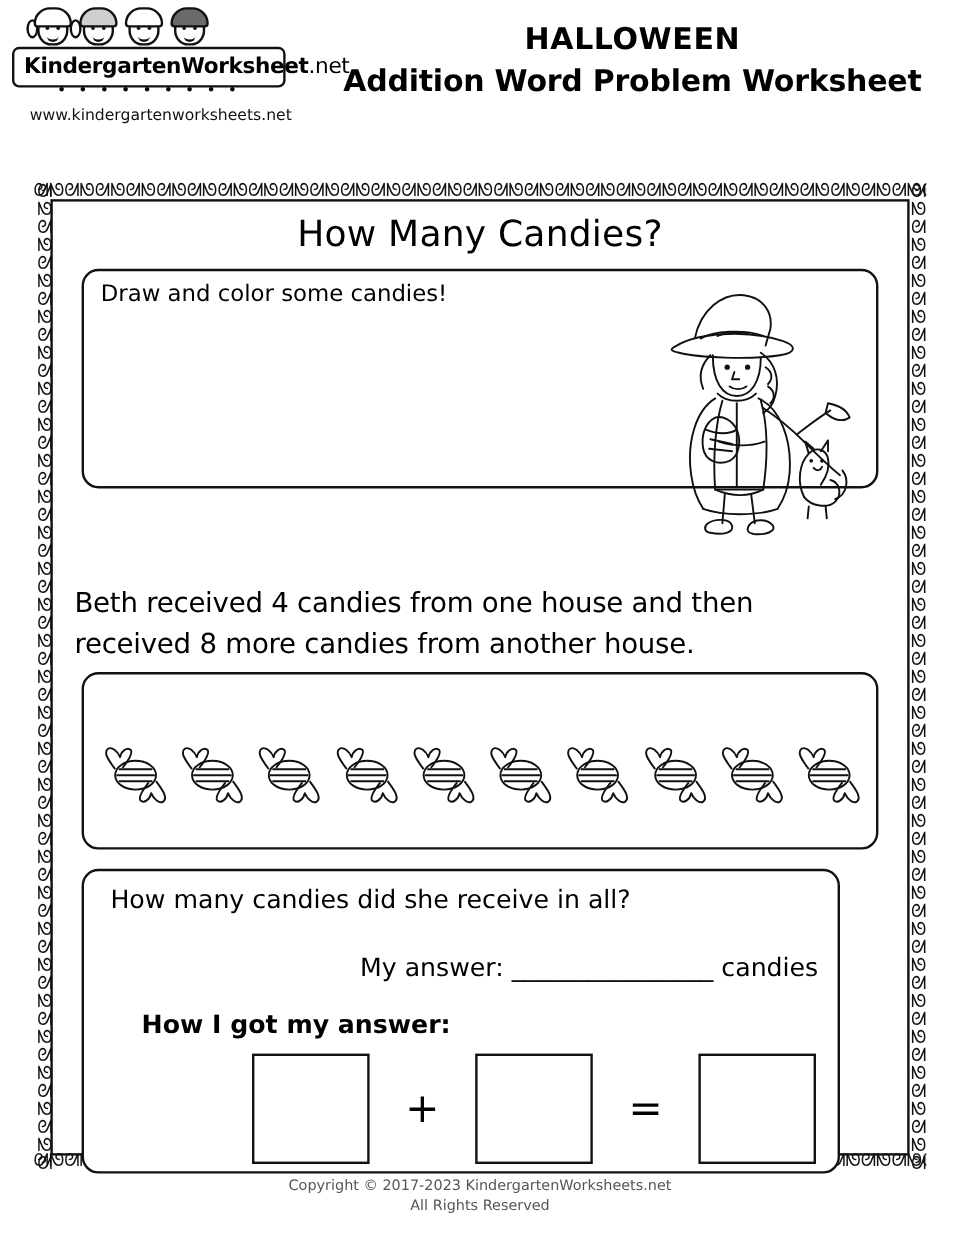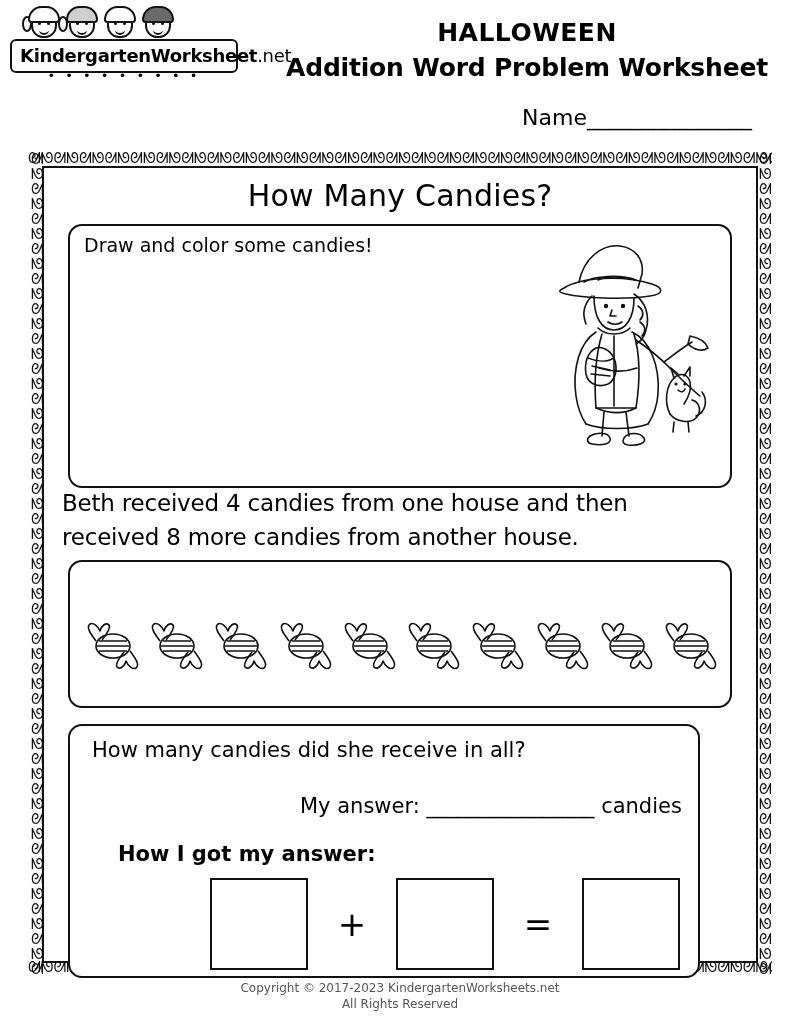--- a/index.html
+++ b/index.html
@@ -220,21 +220,21 @@
     border: 2px solid #111;
     border-radius: 14px;
     box-sizing: border-box;
     background: #fff;
   }
 
   .draw-box {
     left: 24px;
     top: 56px;
     width: 664px;
-    height: 264px;
+    height: 183px;
   }
   .draw-label {
     position: absolute;
     left: 14px;
     top: 8px;
     font-size: 19px;
   }
 
   
   .witch {
@@ -382,28 +382,28 @@
           <div class="eye r"></div>
           <div class="mouth"></div>
       </div>
     </div>
     <div class="logo-bar">
       <div class="logo-text">
         <span class="bold">Kindergarten</span><span class="bold">Worksheet</span><span class="thin">.net</span>
       </div>
       <div class="logo-dots">• • • • • • • • •</div>
     </div>
+    <div class="site-url">www.kindergartenworksheets.net</div>
   </div>
 
   <div class="title-block">
     <div class="title-main">HALLOWEEN</div>
     <div class="title-sub">Addition Word Problem Worksheet</div>
   </div>
 
-  <div class="name-line">Name_______________</div>
 </div>
 
 <div class="frame">
   <div class="squig top">ᘛᘚᘛᘚᘛᘚᘛᘚᘛᘚᘛᘚᘛᘚᘛᘚᘛᘚᘛᘚᘛᘚᘛᘚᘛᘚᘛᘚᘛᘚᘛᘚᘛᘚᘛᘚᘛᘚᘛᘚᘛᘚᘛᘚᘛᘚᘛᘚᘛᘚᘛᘚᘛᘚᘛᘚᘛᘚᘛᘚ</div>
   <div class="squig bottom">ᘛᘚᘛᘚᘛᘚᘛᘚᘛᘚᘛᘚᘛᘚᘛᘚᘛᘚᘛᘚᘛᘚᘛᘚᘛᘚᘛᘚᘛᘚᘛᘚᘛᘚᘛᘚᘛᘚᘛᘚᘛᘚᘛᘚᘛᘚᘛᘚᘛᘚᘛᘚᘛᘚᘛᘚᘛᘚᘛᘚ</div>
   <div class="squig left">ᘛᘚᘛᘚᘛᘚᘛᘚᘛᘚᘛᘚᘛᘚᘛᘚᘛᘚᘛᘚᘛᘚᘛᘚᘛᘚᘛᘚᘛᘚᘛᘚᘛᘚᘛᘚᘛᘚᘛᘚᘛᘚᘛᘚᘛᘚᘛᘚᘛᘚᘛᘚᘛᘚᘛᘚᘛᘚᘛᘚ</div>
   <div class="squig right">ᘛᘚᘛᘚᘛᘚᘛᘚᘛᘚᘛᘚᘛᘚᘛᘚᘛᘚᘛᘚᘛᘚᘛᘚᘛᘚᘛᘚᘛᘚᘛᘚᘛᘚᘛᘚᘛᘚᘛᘚᘛᘚᘛᘚᘛᘚᘛᘚᘛᘚᘛᘚᘛᘚᘛᘚᘛᘚᘛᘚ</div>
 
   <div class="frame-inner"></div>
 

